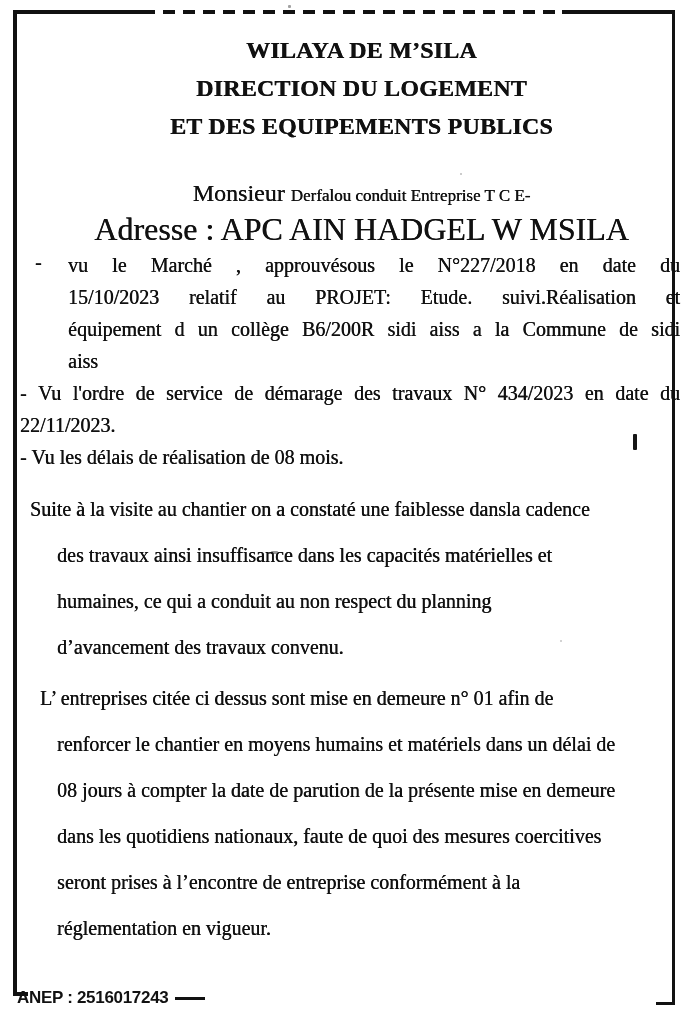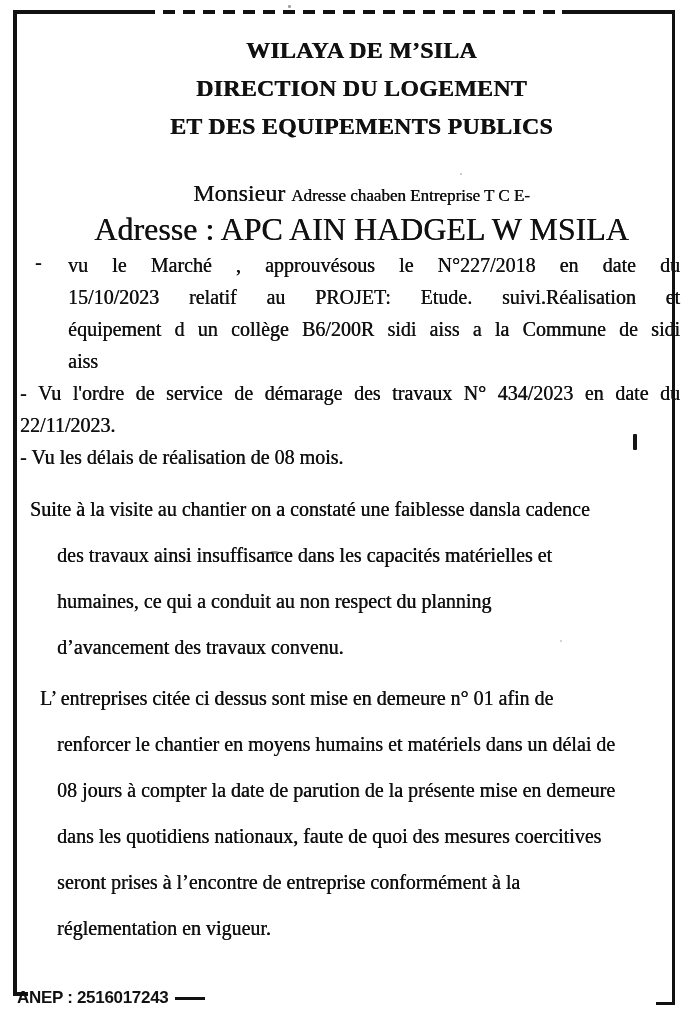--- a/index.html
+++ b/index.html
@@ -80,21 +80,21 @@
 
     <div class="org">
       <div>WILAYA DE M’SILA</div>
       <div>DIRECTION DU LOGEMENT</div>
       <div>ET DES EQUIPEMENTS PUBLICS</div>
     </div>
 
 
     <div class="recipient-line">
       <span>Monsieur</span>
-      <span class="small">Adresse chaaben Entreprise T C E-</span>
+      <span class="small">Derfalou conduit Entreprise T C E-</span>
     </div>
 
     <div class="address-line">
       <span>Adresse :</span>
       <span>APC AIN HADGEL W MSILA</span>
     </div>
 
     <div class="clauses">
 
       <div class="clause clause1">

